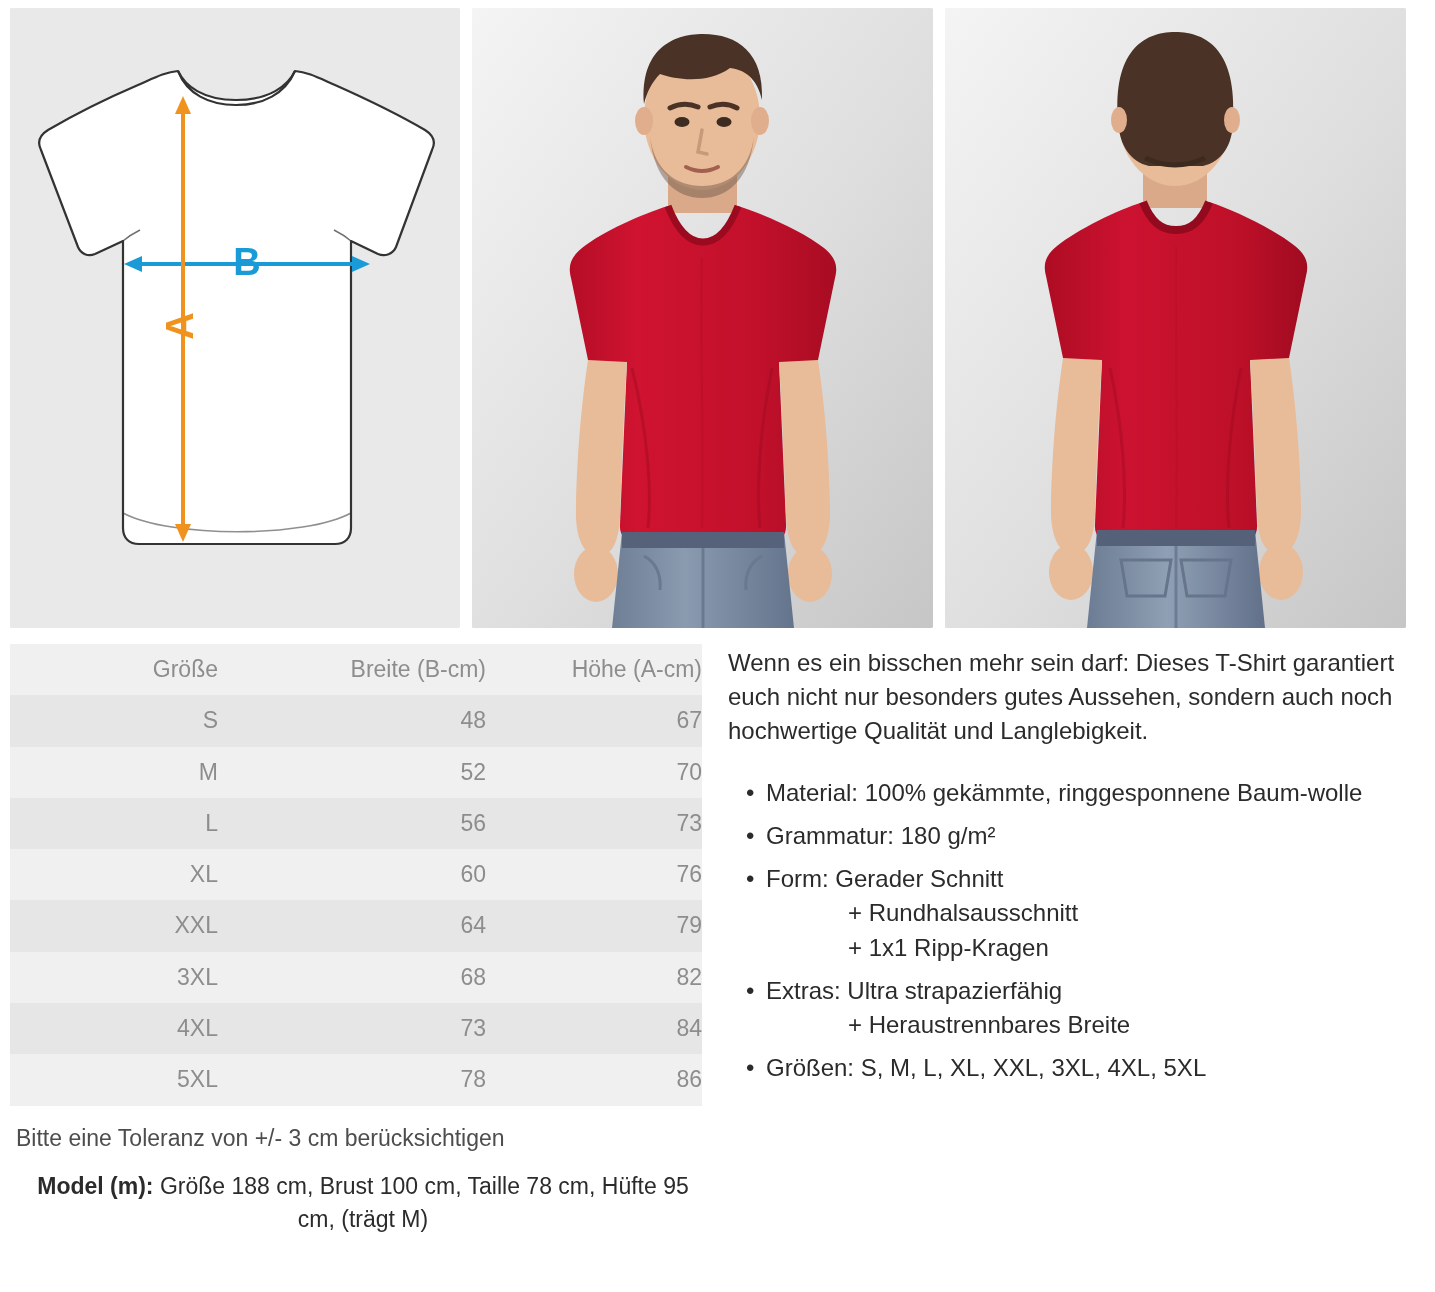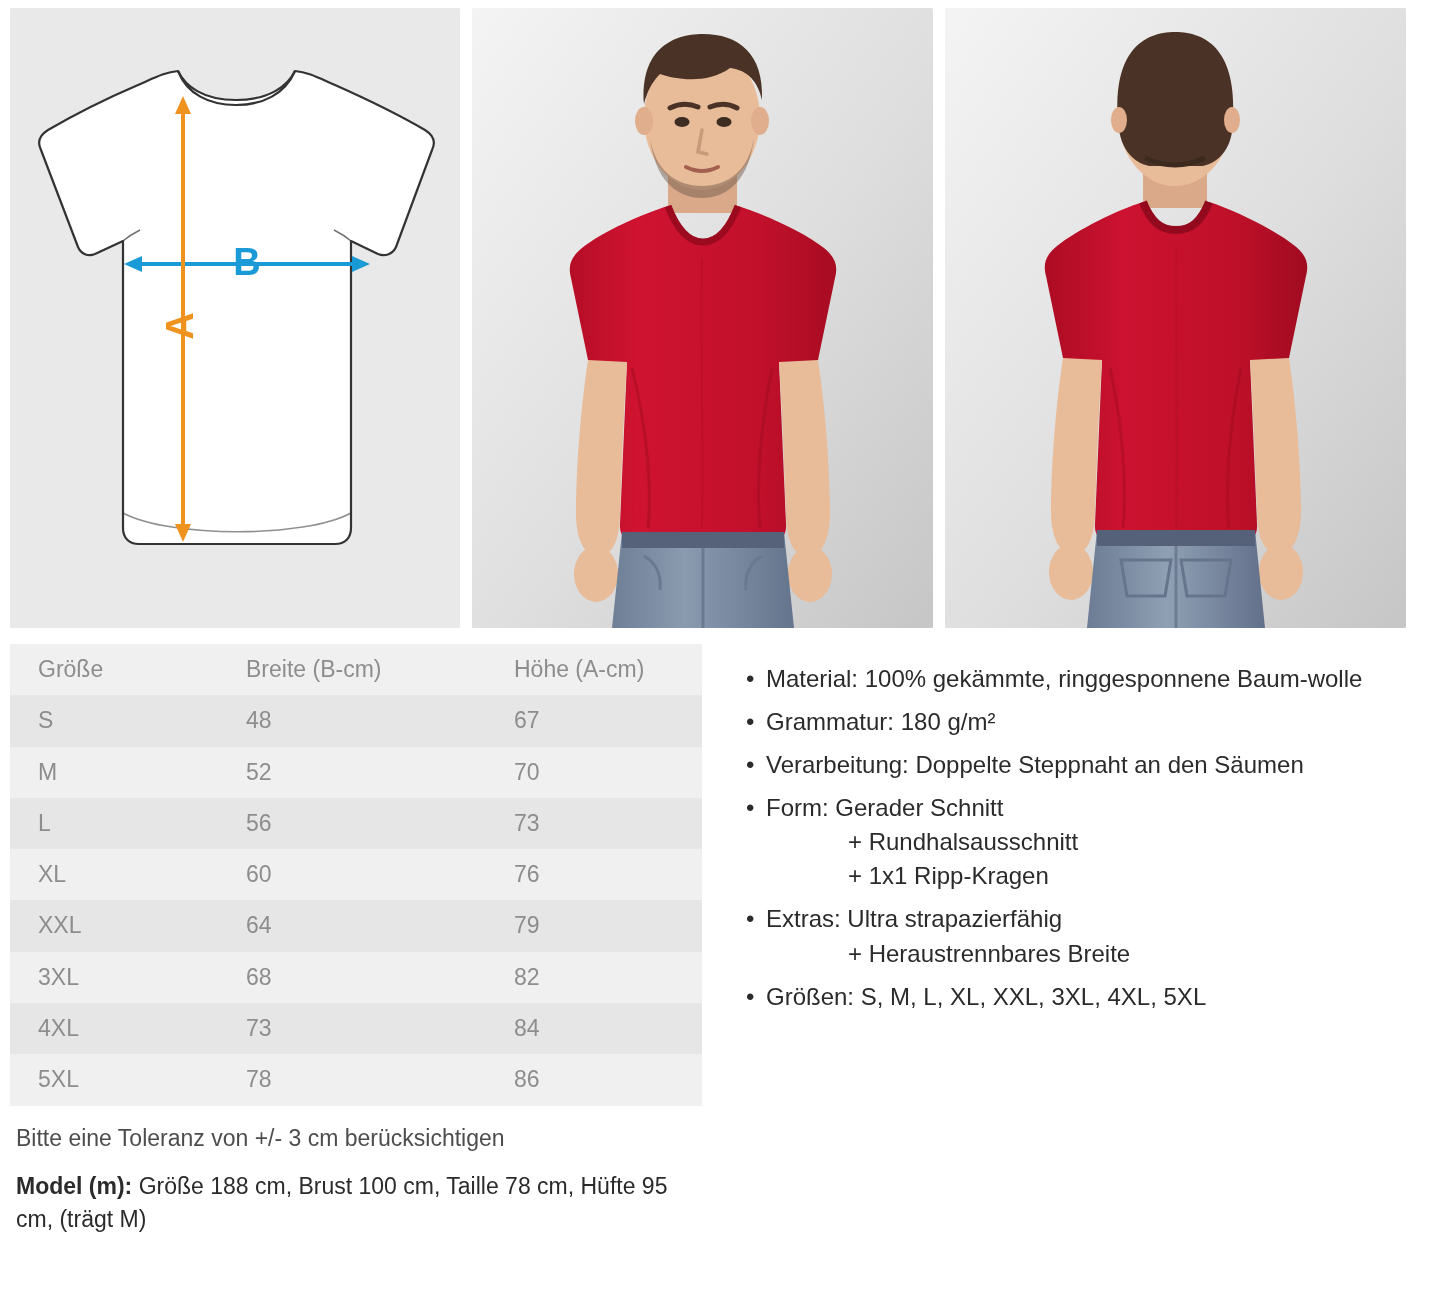--- a/index.html
+++ b/index.html
@@ -51,21 +51,21 @@
 
   
   .table-col { width: 700px; }
   table.size-table {
     border-collapse: collapse;
     width: 692px;
     table-layout: fixed;
   }
   table.size-table th,
   table.size-table td {
-    text-align: left;
+    text-align: right;
     font-size: 23px;
     font-weight: normal;
     color: #8d8d8d;
     padding: 13px 0 13px 28px;
     line-height: 1.1;
   }
   table.size-table th { color: #8d8d8d; }
   table.size-table thead tr { background: #f0f0f0; }
   table.size-table tbody tr:nth-child(odd) { background: #e6e6e6; }
   table.size-table tbody tr:nth-child(even) { background: #f0f0f0; }
@@ -77,20 +77,21 @@
     font-size: 23px;
     color: #4d4d4d;
     margin: 19px 0 6px 6px;
   }
   .model-line {
     font-size: 23px;
     color: #2b2b2b;
     margin: 18px 0 0 6px;
     line-height: 1.45;
     max-width: 700px;
+    text-align: center;
   }
   .model-line b { font-weight: bold; }
 
   
   .desc-col {
     width: 690px;
     padding-top: 2px;
   }
   .desc-intro {
     font-size: 24px;
@@ -340,30 +341,28 @@
 
     <div class="tolerance">Bitte eine Toleranz von +/- 3 cm berücksichtigen</div>
 
     <div class="model-line">
       <b>Model (m):</b>
       <span>Größe 188 cm, Brust 100 cm, Taille 78 cm, Hüfte 95 cm, (trägt M)</span>
     </div>
   </div>
 
   <div class="desc-col">
+    <p class="desc-intro">Wenn es ein bisschen mehr sein darf: Dieses T-Shirt garantiert euch nicht nur besonders gutes Aussehen, sondern auch noch hochwertige Qualität und Langlebigkeit.</p>
 
     <ul class="features">
       <li>
         <span>Material: 100% gekämmte, ringgesponnene Baum-wolle</span>
       </li>
       <li>
         <span>Grammatur: 180 g/m²</span>
-      </li>
-      <li>
-        <span>Verarbeitung: Doppelte Steppnaht an den Säumen</span>
       </li>
       <li>
         <span>Form: Gerader Schnitt</span>
         <span class="sub">+ Rundhalsausschnitt</span>
         <span class="sub">+ 1x1 Ripp-Kragen</span>
       </li>
       <li>
         <span>Extras: Ultra strapazierfähig</span>
         <span class="sub">+ Heraustrennbares Breite</span>
       </li>

